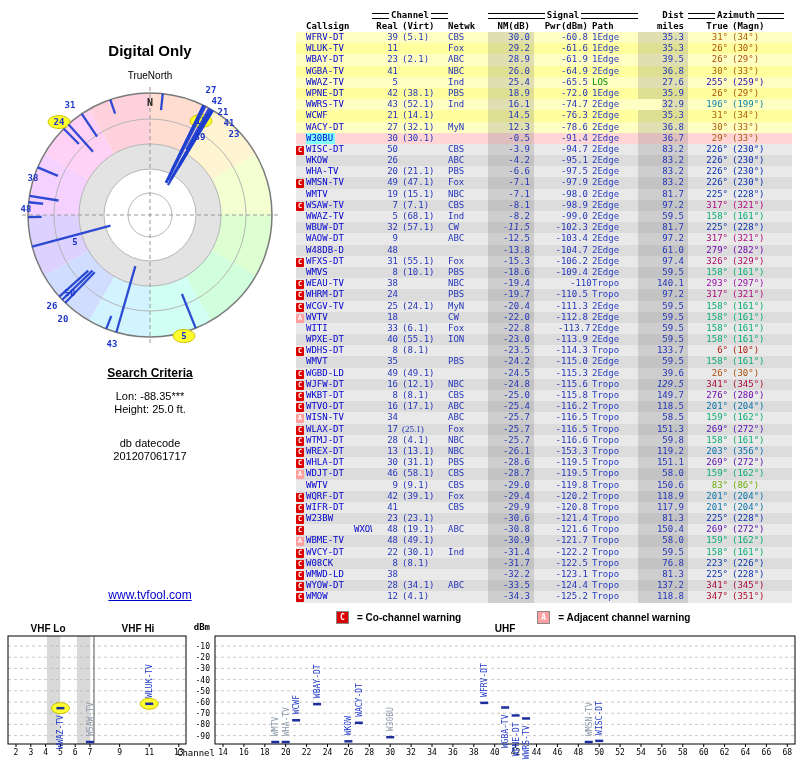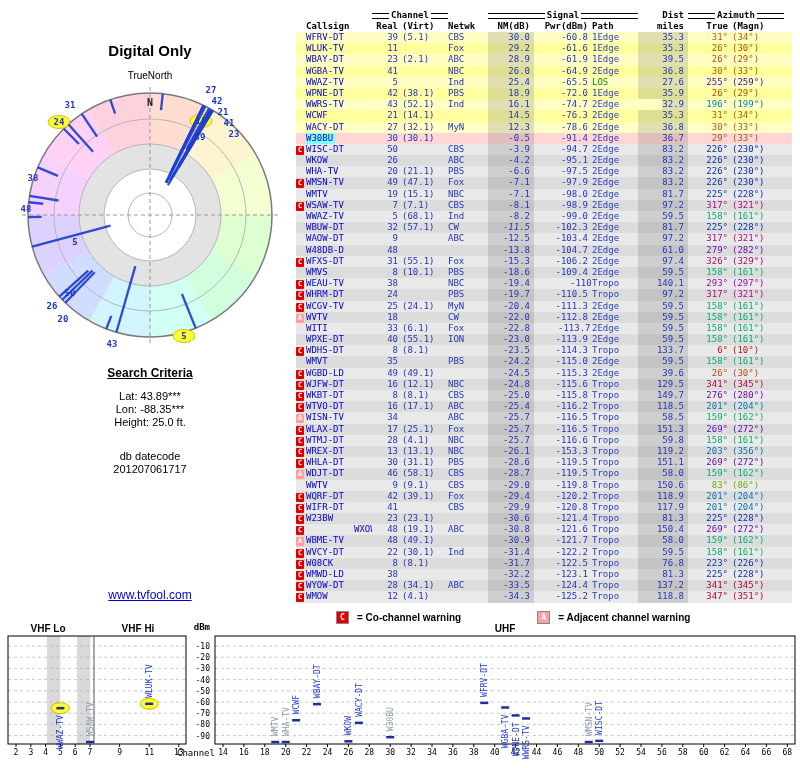--- a/index.html
+++ b/index.html
@@ -105,21 +105,20 @@
     <text x="26" y="212" text-anchor="middle" font-size="9" font-weight="bold" fill="#1d36c9">48</text>
     <line x1="162.75247251865372" y1="93.66832876507065" x2="161.02557519841938" y2="110.09865924480067" stroke="#1e3ed0" stroke-width="2.3" opacity="0.92"></line>
     <line x1="110.28068515622678" y1="99.64673377688338" x2="115.09996202393793" y2="113.64293007862153" stroke="#1e3ed0" stroke-width="2.3" opacity="0.92"></line>
     <line x1="28.66832876507064" y1="202.24752748134634" x2="43.12701958723305" y2="203.76719712315256" stroke="#1e3ed0" stroke-width="2.3" opacity="0.92"></line>
     <line x1="106.27911015547335" y1="328.8968120326586" x2="111.29972567261983" y2="315.8176614509083" stroke="#1e3ed0" stroke-width="2.3" opacity="0.92"></line>
     <line x1="28.01858119092026" y1="217.1291935853486" x2="41.629674506366754" y2="216.89161106778343" stroke="#1e3ed0" stroke-width="2.3" opacity="0.92"></line>
   </svg>
 
 <div id="criteria">
   <div class="head">Search Criteria</div>
-  <div class="line">Lat: 43.89***</div>
   <div class="line">Lon: -88.35***</div>
   <div class="line">Height: 25.0 ft.</div>
   <div class="line dc">db datecode</div>
   <div class="line">201207061717</div>
 </div>
 <div id="site-link">
   <a>www.tvfool.com</a>
 </div>
 
 <div id="tv-table">
@@ -563,21 +562,21 @@
       </div>
       <div class="trow" style="background: rgb(220, 220, 220);">
         <div><span class="warnbox" style="background: rgb(221, 0, 0);">C</span></div>
         <div class="cell" style="color: rgb(0, 0, 204);">WJFW-DT</div>
         <div class="cell ra" style="color: rgb(37, 54, 184);">16</div>
         <div class="cell" style="color: rgb(37, 54, 184);">(12.1)</div>
         <div class="cell" style="color: rgb(37, 54, 184);">NBC</div>
         <div class="cell ra shade" style="color: rgb(37, 54, 184);">-24.8</div>
         <div class="cell ra" style="color: rgb(37, 54, 184);">-115.6</div>
         <div class="cell" style="color: rgb(42, 63, 192);">Tropo</div>
-        <div class="cell ra shade" style="color: rgb(37, 54, 184);">129.5</div>
+        <div class="cell ra shade" style="color: rgb(37, 54, 184); font-style: italic;">129.5</div>
         <div class="cell ra" style="color: rgb(173, 11, 62);">341°</div>
         <div class="cell" style="color: rgb(173, 11, 62);">(345°)</div>
       </div>
       <div class="trow" style="background: rgb(233, 233, 233);">
         <div><span class="warnbox" style="background: rgb(221, 0, 0);">C</span></div>
         <div class="cell" style="color: rgb(0, 0, 204);">WKBT-DT</div>
         <div class="cell ra" style="color: rgb(37, 54, 184);">8</div>
         <div class="cell" style="color: rgb(37, 54, 184);">(8.1)</div>
         <div class="cell" style="color: rgb(37, 54, 184);">CBS</div>
         <div class="cell ra shade" style="color: rgb(37, 54, 184);">-25.0</div>
@@ -610,21 +609,21 @@
         <div class="cell ra" style="color: rgb(37, 54, 184);">-116.5</div>
         <div class="cell" style="color: rgb(42, 63, 192);">Tropo</div>
         <div class="cell ra shade" style="color: rgb(37, 54, 184);">58.5</div>
         <div class="cell ra" style="color: rgb(11, 173, 116);">159°</div>
         <div class="cell" style="color: rgb(11, 173, 116);">(162°)</div>
       </div>
       <div class="trow" style="background: rgb(220, 220, 220);">
         <div><span class="warnbox" style="background: rgb(221, 0, 0);">C</span></div>
         <div class="cell" style="color: rgb(0, 0, 204);">WLAX-DT</div>
         <div class="cell ra" style="color: rgb(37, 54, 184);">17</div>
-        <div class="cell" style="color: rgb(37, 54, 184);">(25.1)</div>
+        <div class="cell" style="color: rgb(37, 54, 184); font-family: Liberation Serif, serif;">(25.1)</div>
         <div class="cell" style="color: rgb(37, 54, 184);">Fox</div>
         <div class="cell ra shade" style="color: rgb(37, 54, 184);">-25.7</div>
         <div class="cell ra" style="color: rgb(37, 54, 184);">-116.5</div>
         <div class="cell" style="color: rgb(42, 63, 192);">Tropo</div>
         <div class="cell ra shade" style="color: rgb(37, 54, 184);">151.3</div>
         <div class="cell ra" style="color: rgb(89, 11, 173);">269°</div>
         <div class="cell" style="color: rgb(89, 11, 173);">(272°)</div>
       </div>
       <div class="trow" style="background: rgb(233, 233, 233);">
         <div><span class="warnbox" style="background: rgb(221, 0, 0);">C</span></div>

